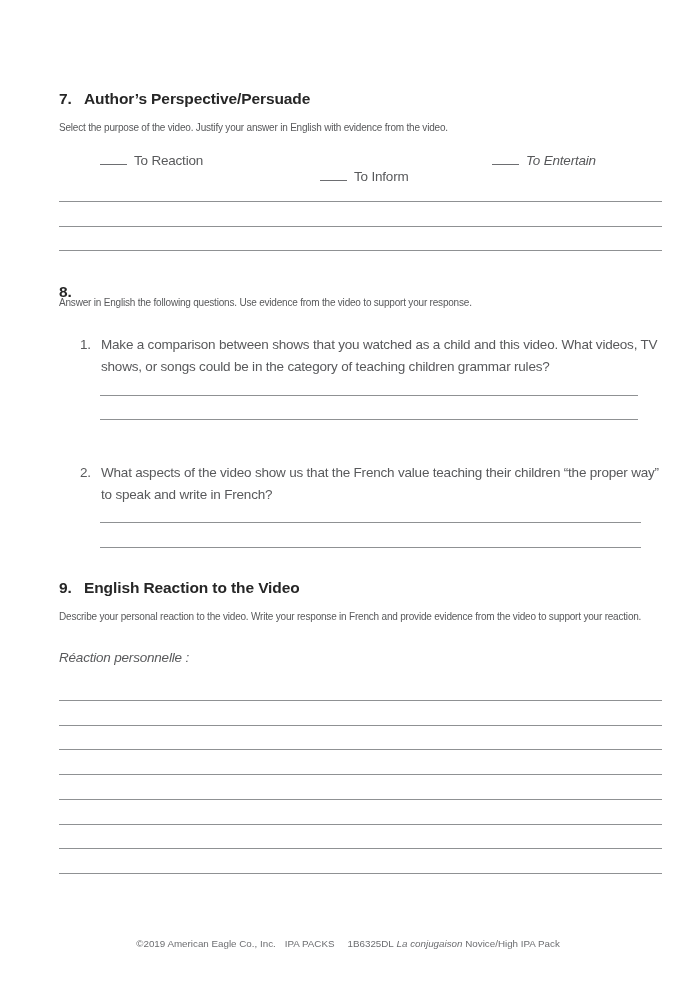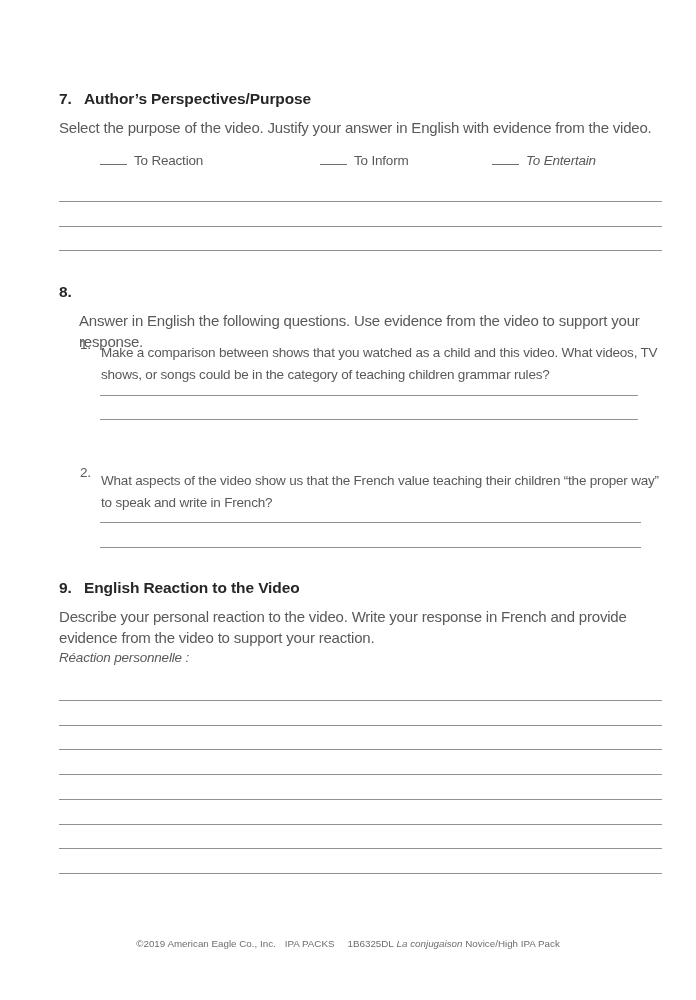--- a/index.html
+++ b/index.html
@@ -30,21 +30,21 @@
   }
   .section-heading .num {
     width: 25px;
     flex: 0 0 auto;
   }
 
   
   .body-text {
     left: 59px;
     width: 604px;
-    font-size: 15px;
+    font-size: 10px;
     line-height: 21px;
     letter-spacing: -0.2px;
     color: #58595b;
   }
 
   
   .options-row {
     left: 59px;
     width: 604px;
     height: 20px;
@@ -82,21 +82,20 @@
     line-height: 21.5px;
     letter-spacing: -0.2px;
     color: #58595b;
   }
   .question .qnum {
     width: 21px;
     flex: 0 0 auto;
   }
   .question .qtext {
     width: 564px;
-    margin-top: 8px;
   }
 
   .italic-label {
     left: 59px;
     width: 604px;
     font-size: 13.5px;
     font-style: italic;
     letter-spacing: -0.2px;
     color: #58595b;
   }
@@ -116,46 +115,46 @@
   .footer .gap-md { margin-left: 13px; }
   .footer .it { font-style: italic; }
 </style>
 </head>
 <body>
 
 <div class="page">
 
   <div class="abs section-heading" style="top:90px;">
     <span class="num">7.</span>
-    <span>Author’s Perspectives/Purpose</span>
+    <span>Author’s Perspective/Persuade</span>
   </div>
 
   <div class="abs body-text" style="top:117px;">Select the purpose of the video. Justify your answer in English with evidence from the video.</div>
 
   <div class="abs options-row" style="top:151px;">
     <span class="option" style="left:41px;">
       <span class="blank"></span><span>To Reaction</span>
     </span>
-    <span class="option" style="left:261px;">
+    <span class="option" style="left:261px;margin-top:16px;">
       <span class="blank"></span><span>To Inform</span>
     </span>
     <span class="option" style="left:433px;font-style:italic;">
       <span class="blank"></span><span>To Entertain</span>
     </span>
   </div>
 
   <div class="abs rule full" style="top:201px;"></div>
   <div class="abs rule full" style="top:226px;"></div>
   <div class="abs rule full" style="top:250px;"></div>
 
   <div class="abs section-heading" style="top:283px;">
     <span class="num">8.</span>
   </div>
 
-  <div class="abs body-text" style="top:310px;margin-left:20px;">Answer in English the following questions. Use evidence from the video to support your response.</div>
+  <div class="abs body-text" style="top:292px;">Answer in English the following questions. Use evidence from the video to support your response.</div>
 
   <div class="abs question" style="top:334px;">
     <span class="qnum">1.</span>
     <span class="qtext">Make a comparison between shows that you watched as a child and this video. What videos, TV shows, or songs could be in the category of teaching children grammar rules?</span>
   </div>
 
   <div class="abs rule indent" style="top:395px;"></div>
   <div class="abs rule indent" style="top:419px;"></div>
 
   <div class="abs question" style="top:462px;">

